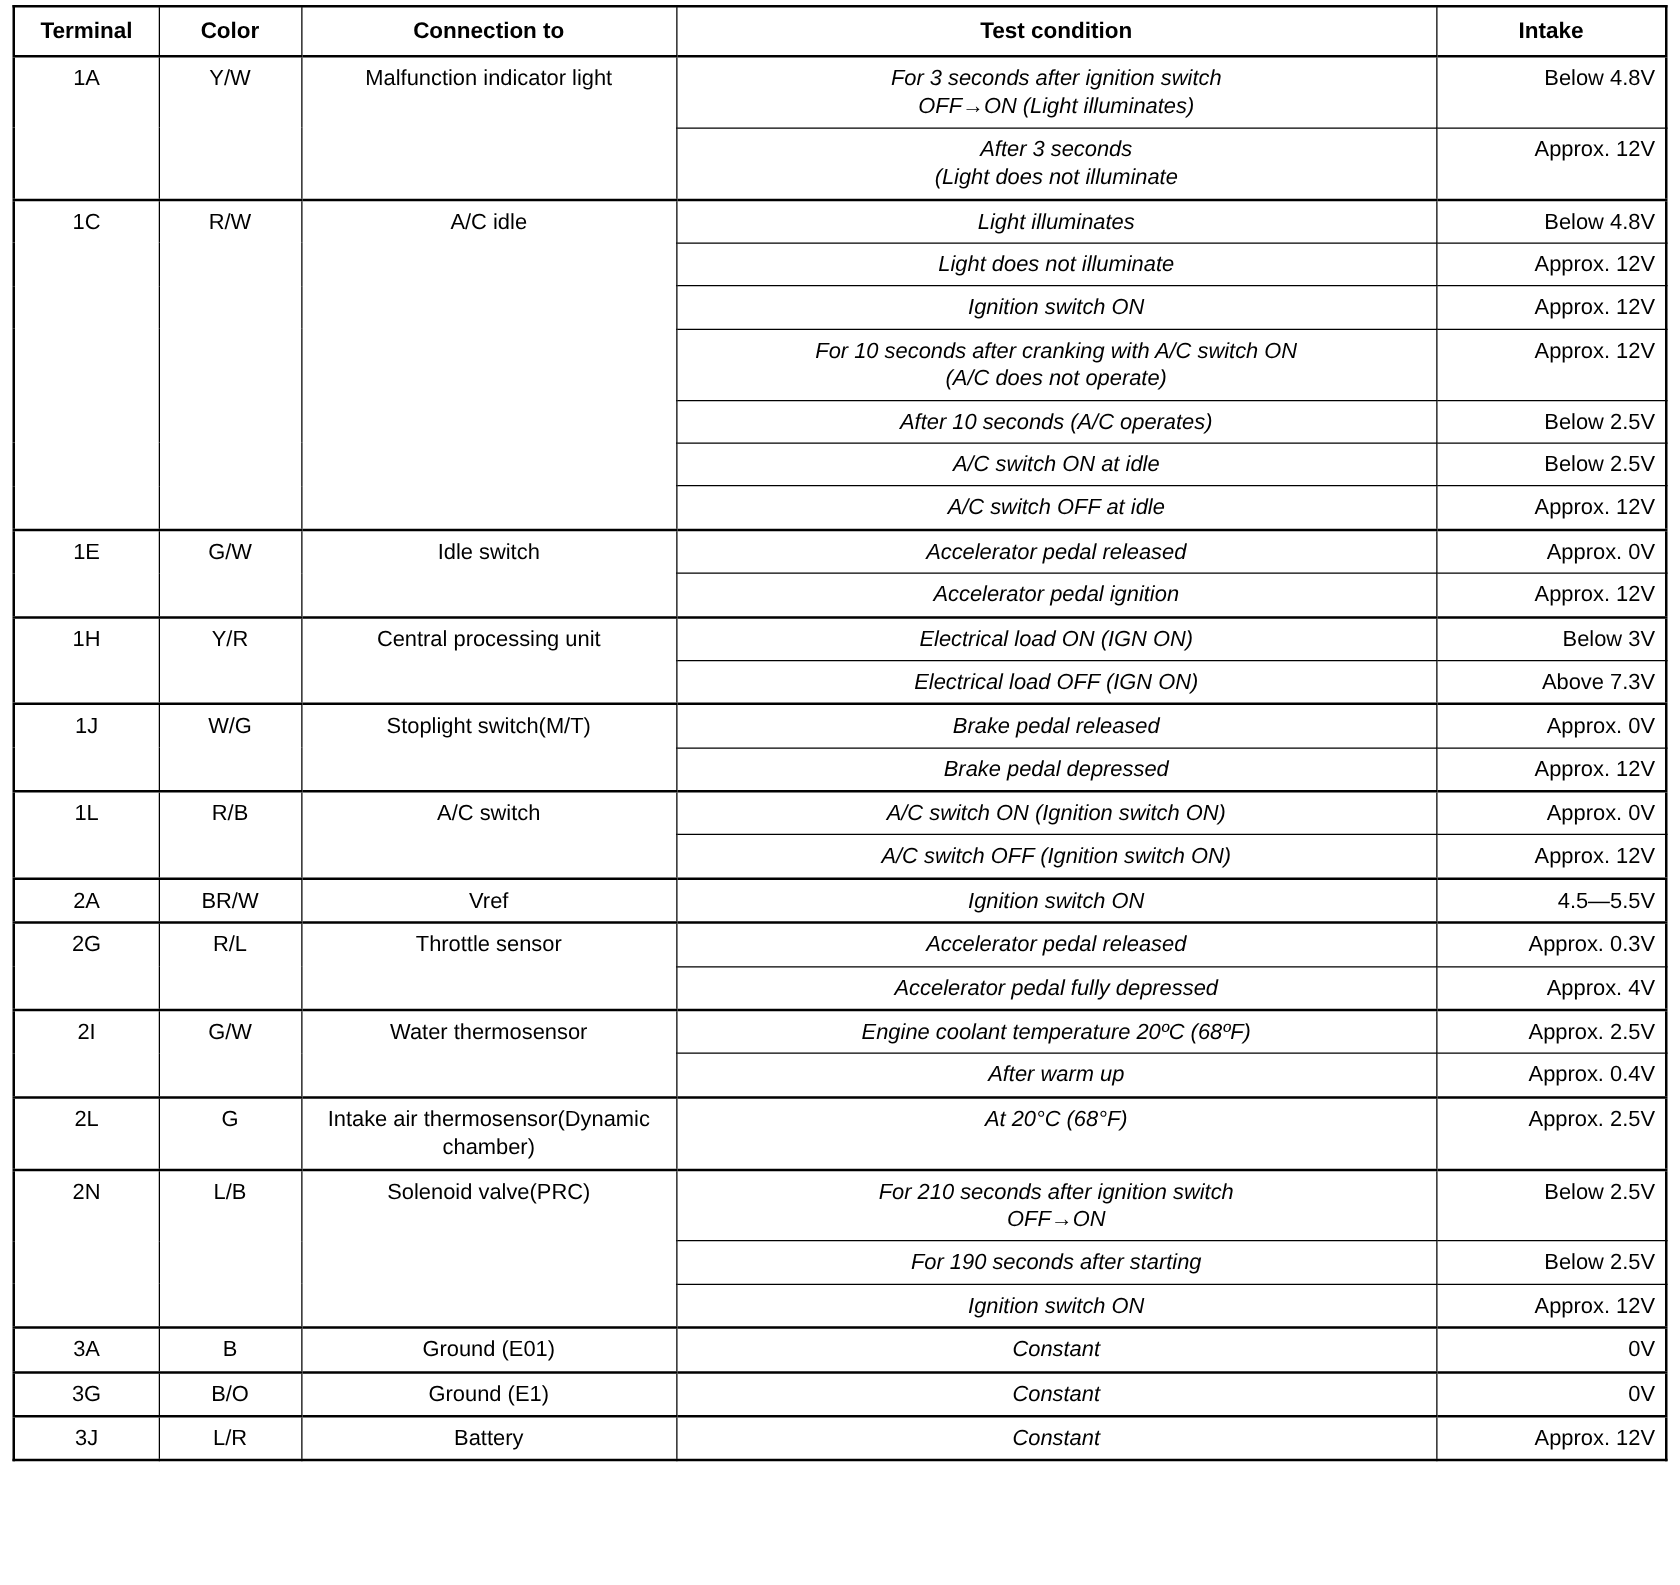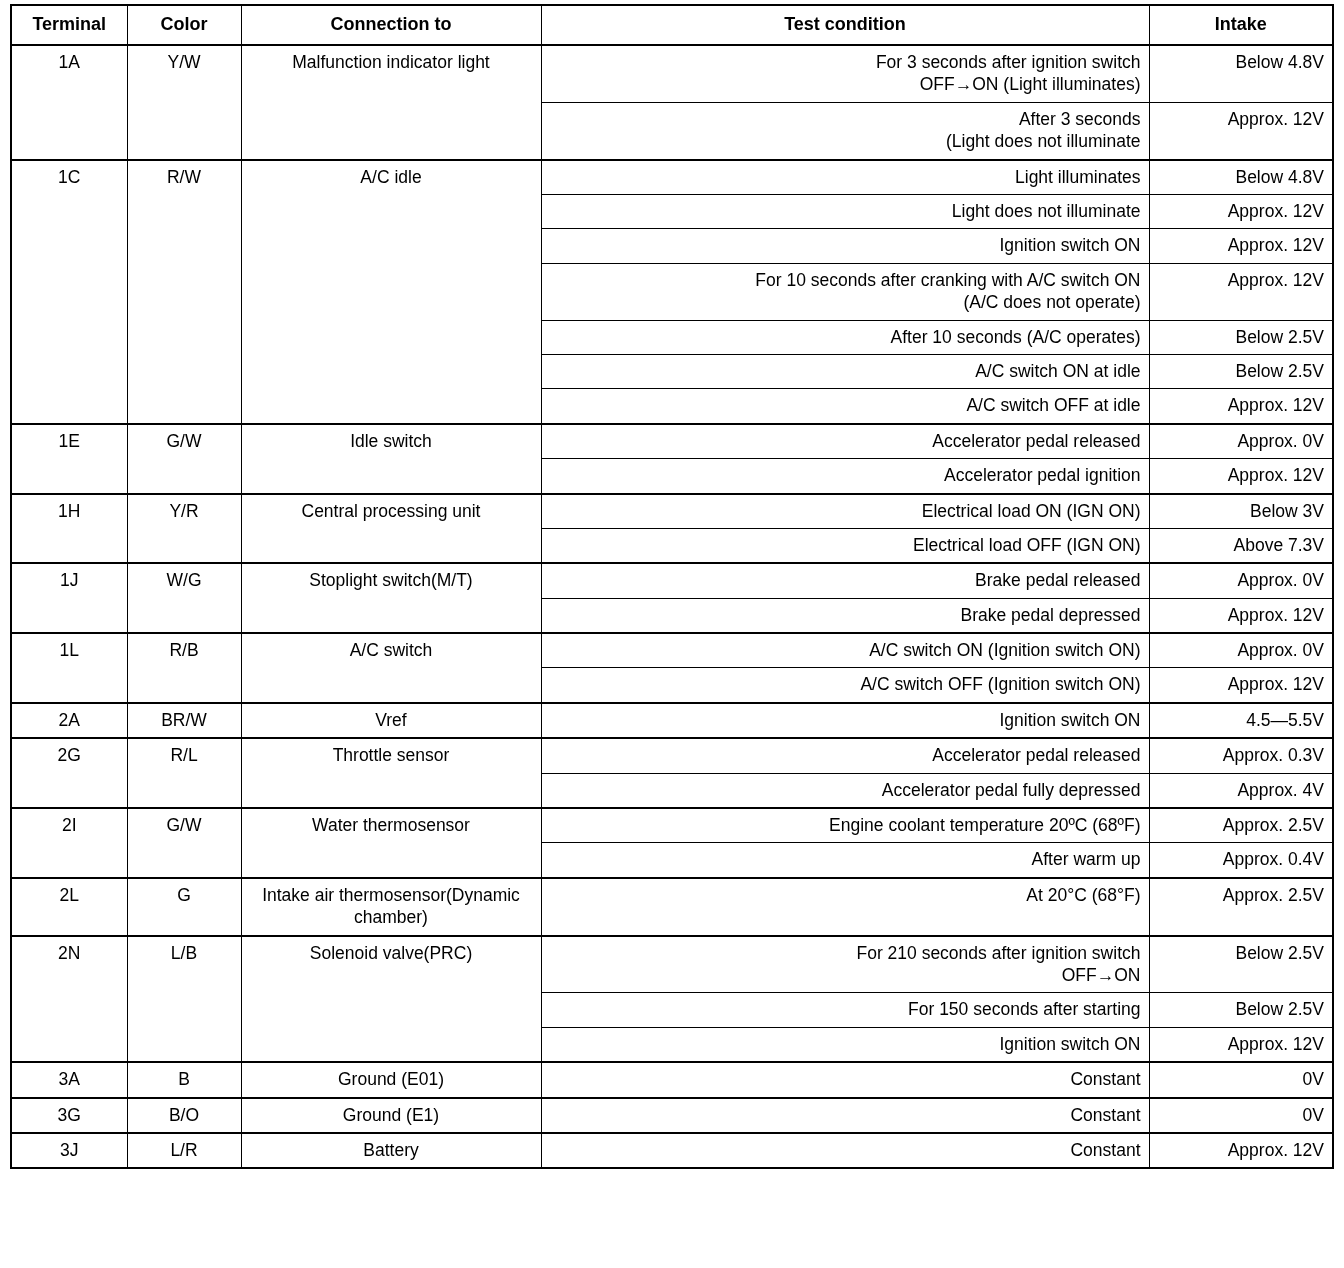--- a/index.html
+++ b/index.html
@@ -61,22 +61,23 @@
   td.volt {
     text-align: right;
     vertical-align: middle;
     padding-top: 6px;
   }
   td.conn {
     text-align: center;
     vertical-align: top;
   }
   td.test {
-    text-align: right;
+    text-align: center;
     vertical-align: middle;
+    font-style: italic;
   }
   td.test .ln { display: block; }
   
   td.spanned { vertical-align: top; }
 </style>
 </head>
 <body>
 
 <div id="sheet">
   <table class="spec">
@@ -273,21 +274,21 @@
           <td class="color spanned" rowspan="3">L/B</td>
           <td class="conn spanned" rowspan="3"><span class="ln">Solenoid valve</span><span class="ln">(PRC)</span></td>
           <td class="test">
             <span class="ln">For 210 seconds after ignition switch</span>
             <span class="ln">OFF→ON</span>
           </td>
           <td class="volt">Below 2.5V</td>
         </tr>
         <tr>
           <td class="test">
-            <span class="ln">For 150 seconds after starting</span>
+            <span class="ln">For 190 seconds after starting</span>
           </td>
           <td class="volt">Below 2.5V</td>
         </tr>
         <tr>
           <td class="test">
             <span class="ln">Ignition switch ON</span>
           </td>
           <td class="volt">Approx. 12V</td>
         </tr>
         <tr class="group-start">

